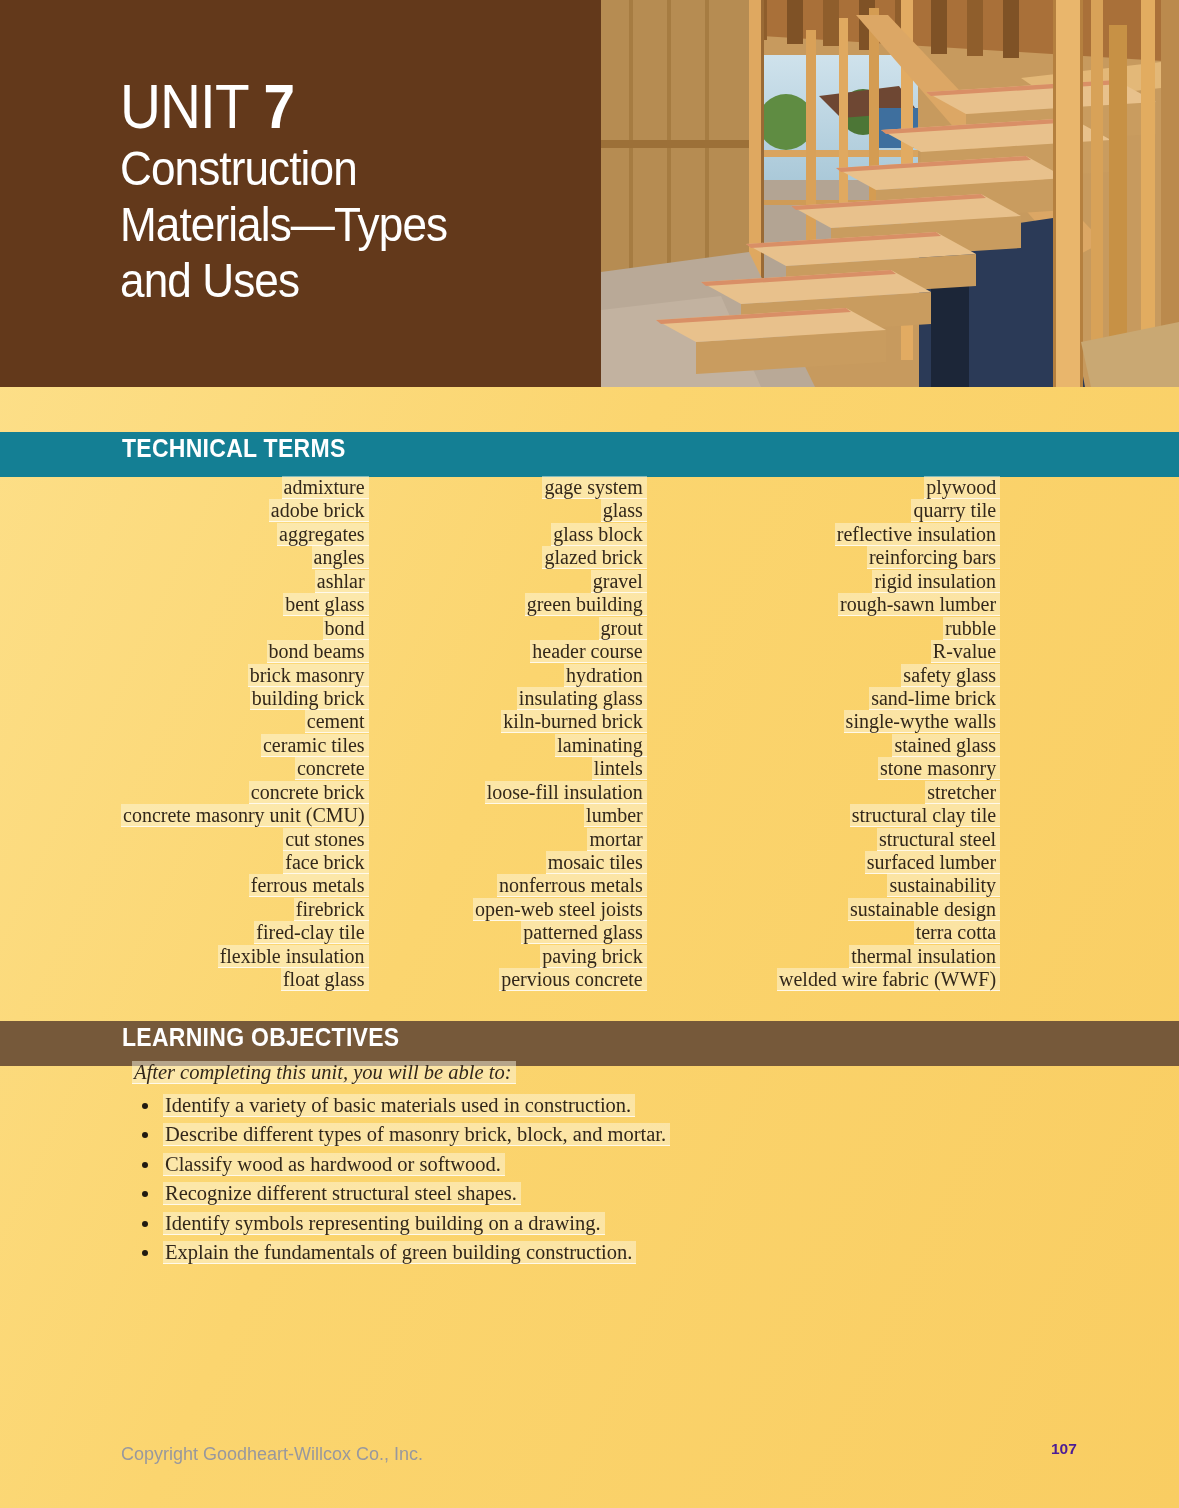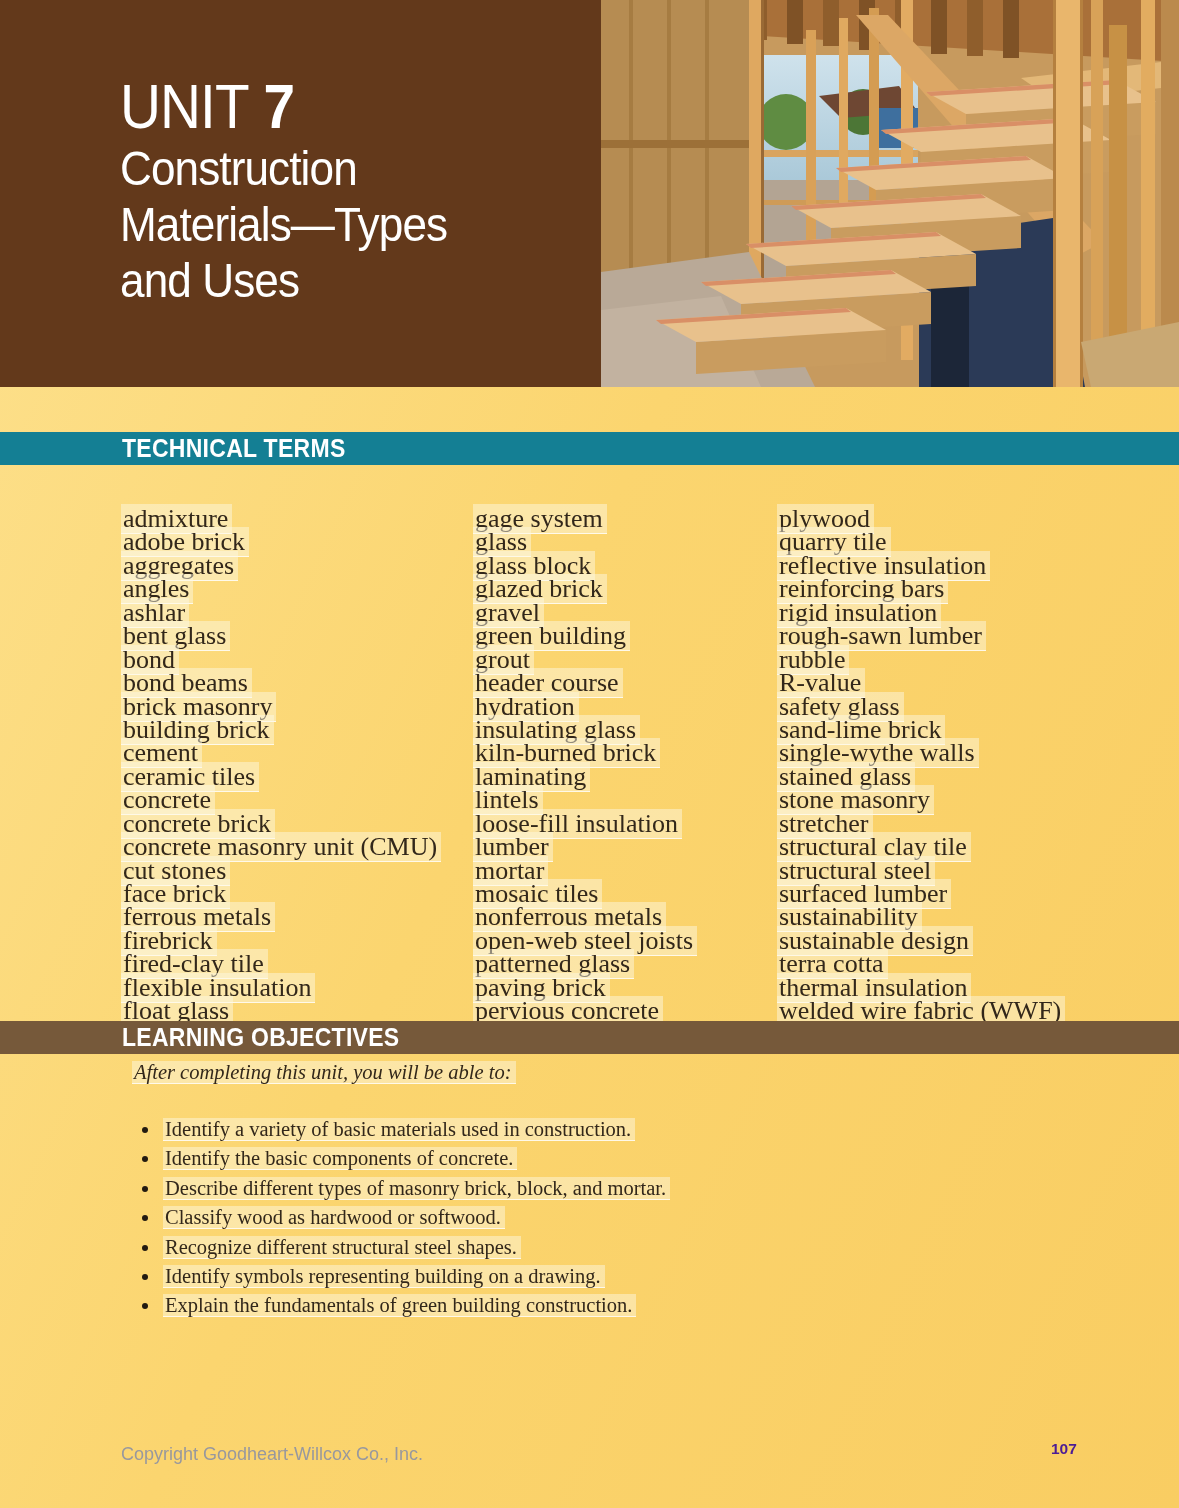--- a/index.html
+++ b/index.html
@@ -18,48 +18,48 @@
   .title-block{
     left:120px;top:72px;color:#FFFFFF;
     font-family:"Liberation Sans", sans-serif;
     transform:scaleX(0.90);transform-origin:0 0;letter-spacing:-1px;
   }
   .unit-line{font-size:63px;line-height:68px;font-weight:400;}
   .unit-line .unit-num{font-weight:700;}
   .title-line{font-size:49px;line-height:56px;font-weight:400;}
 
   
-  .banner{left:0;width:1179px;height:33px;}
+  .banner{left:0;width:1179px;height:45px;}
   .banner-teal{top:432px;background:var(--c-teal,#147F94);}
   .banner-brown{top:1021px;background:var(--c-objectives-brown,#76593A);}
   .banner-label{
     position:absolute;left:122px;top:0;line-height:33px;color:#FFFFFF;
     font-family:"Liberation Sans", sans-serif;font-weight:700;font-size:25px;
     letter-spacing:0.3px;transform:scaleX(0.92);transform-origin:0 50%;
     white-space:nowrap;
   }
 
   
-  .terms-col{top:504px;color:var(--c-term-text,#32271A);font-size:26px;}
+  .terms-col{top:476px;color:var(--c-term-text,#32271A);font-size:20px;text-align:right;}
   .terms-col .term-row{height:23.45px;white-space:nowrap;}
   .col-1{left:121px;}
   .col-2{left:449px;margin-left:24px;}
   .col-3{left:777px;}
   .hl{
     background:rgba(253,248,228,0.48);
     box-shadow:0 1px 0 rgba(255,255,255,0.85);
     padding:0 4px 0 2px;
   }
 
   
   .lo-intro{
     left:132px;top:1061px;font-size:20.5px;font-style:italic;
     color:var(--c-term-text,#32271A);white-space:nowrap;
   }
-  .lo-list{left:140px;top:1094px;color:var(--c-term-text,#32271A);font-size:20.5px;margin-top:24px;}
+  .lo-list{left:140px;top:1094px;color:var(--c-term-text,#32271A);font-size:20.5px;}
   .lo-list .obj-row{height:29.4px;position:relative;padding-left:23px;white-space:nowrap;}
   .lo-list .obj-row::before{
     content:"";position:absolute;left:2px;top:9px;width:6px;height:6px;
     border-radius:50%;background:#221A10;
   }
 
   
   .footer-copyright{
     left:121px;top:1444px;font-family:"Liberation Sans", sans-serif;
     font-size:18px;color:var(--c-footer-gray,#98989E);white-space:nowrap;
@@ -235,21 +235,20 @@
   </div>
 
 <div class="abs banner banner-brown">
   <span class="banner-label">LEARNING OBJECTIVES</span>
 </div>
 
 <div class="abs lo-intro"><span class="hl">After completing this unit, you will be able to:</span></div>
 
 <div class="abs lo-list">
     <div class="obj-row"><span class="hl">Identify a variety of basic materials used in construction.</span></div>
-    <div class="obj-row"><span class="hl">Identify the basic components of concrete.</span></div>
     <div class="obj-row"><span class="hl">Describe different types of masonry brick, block, and mortar.</span></div>
     <div class="obj-row"><span class="hl">Classify wood as hardwood or softwood.</span></div>
     <div class="obj-row"><span class="hl">Recognize different structural steel shapes.</span></div>
     <div class="obj-row"><span class="hl">Identify symbols representing building on a drawing.</span></div>
     <div class="obj-row"><span class="hl">Explain the fundamentals of green building construction.</span></div>
   </div>
 
 <div class="abs footer-copyright">Copyright Goodheart-Willcox Co., Inc.</div>
 <div class="abs footer-page">107</div>
 

